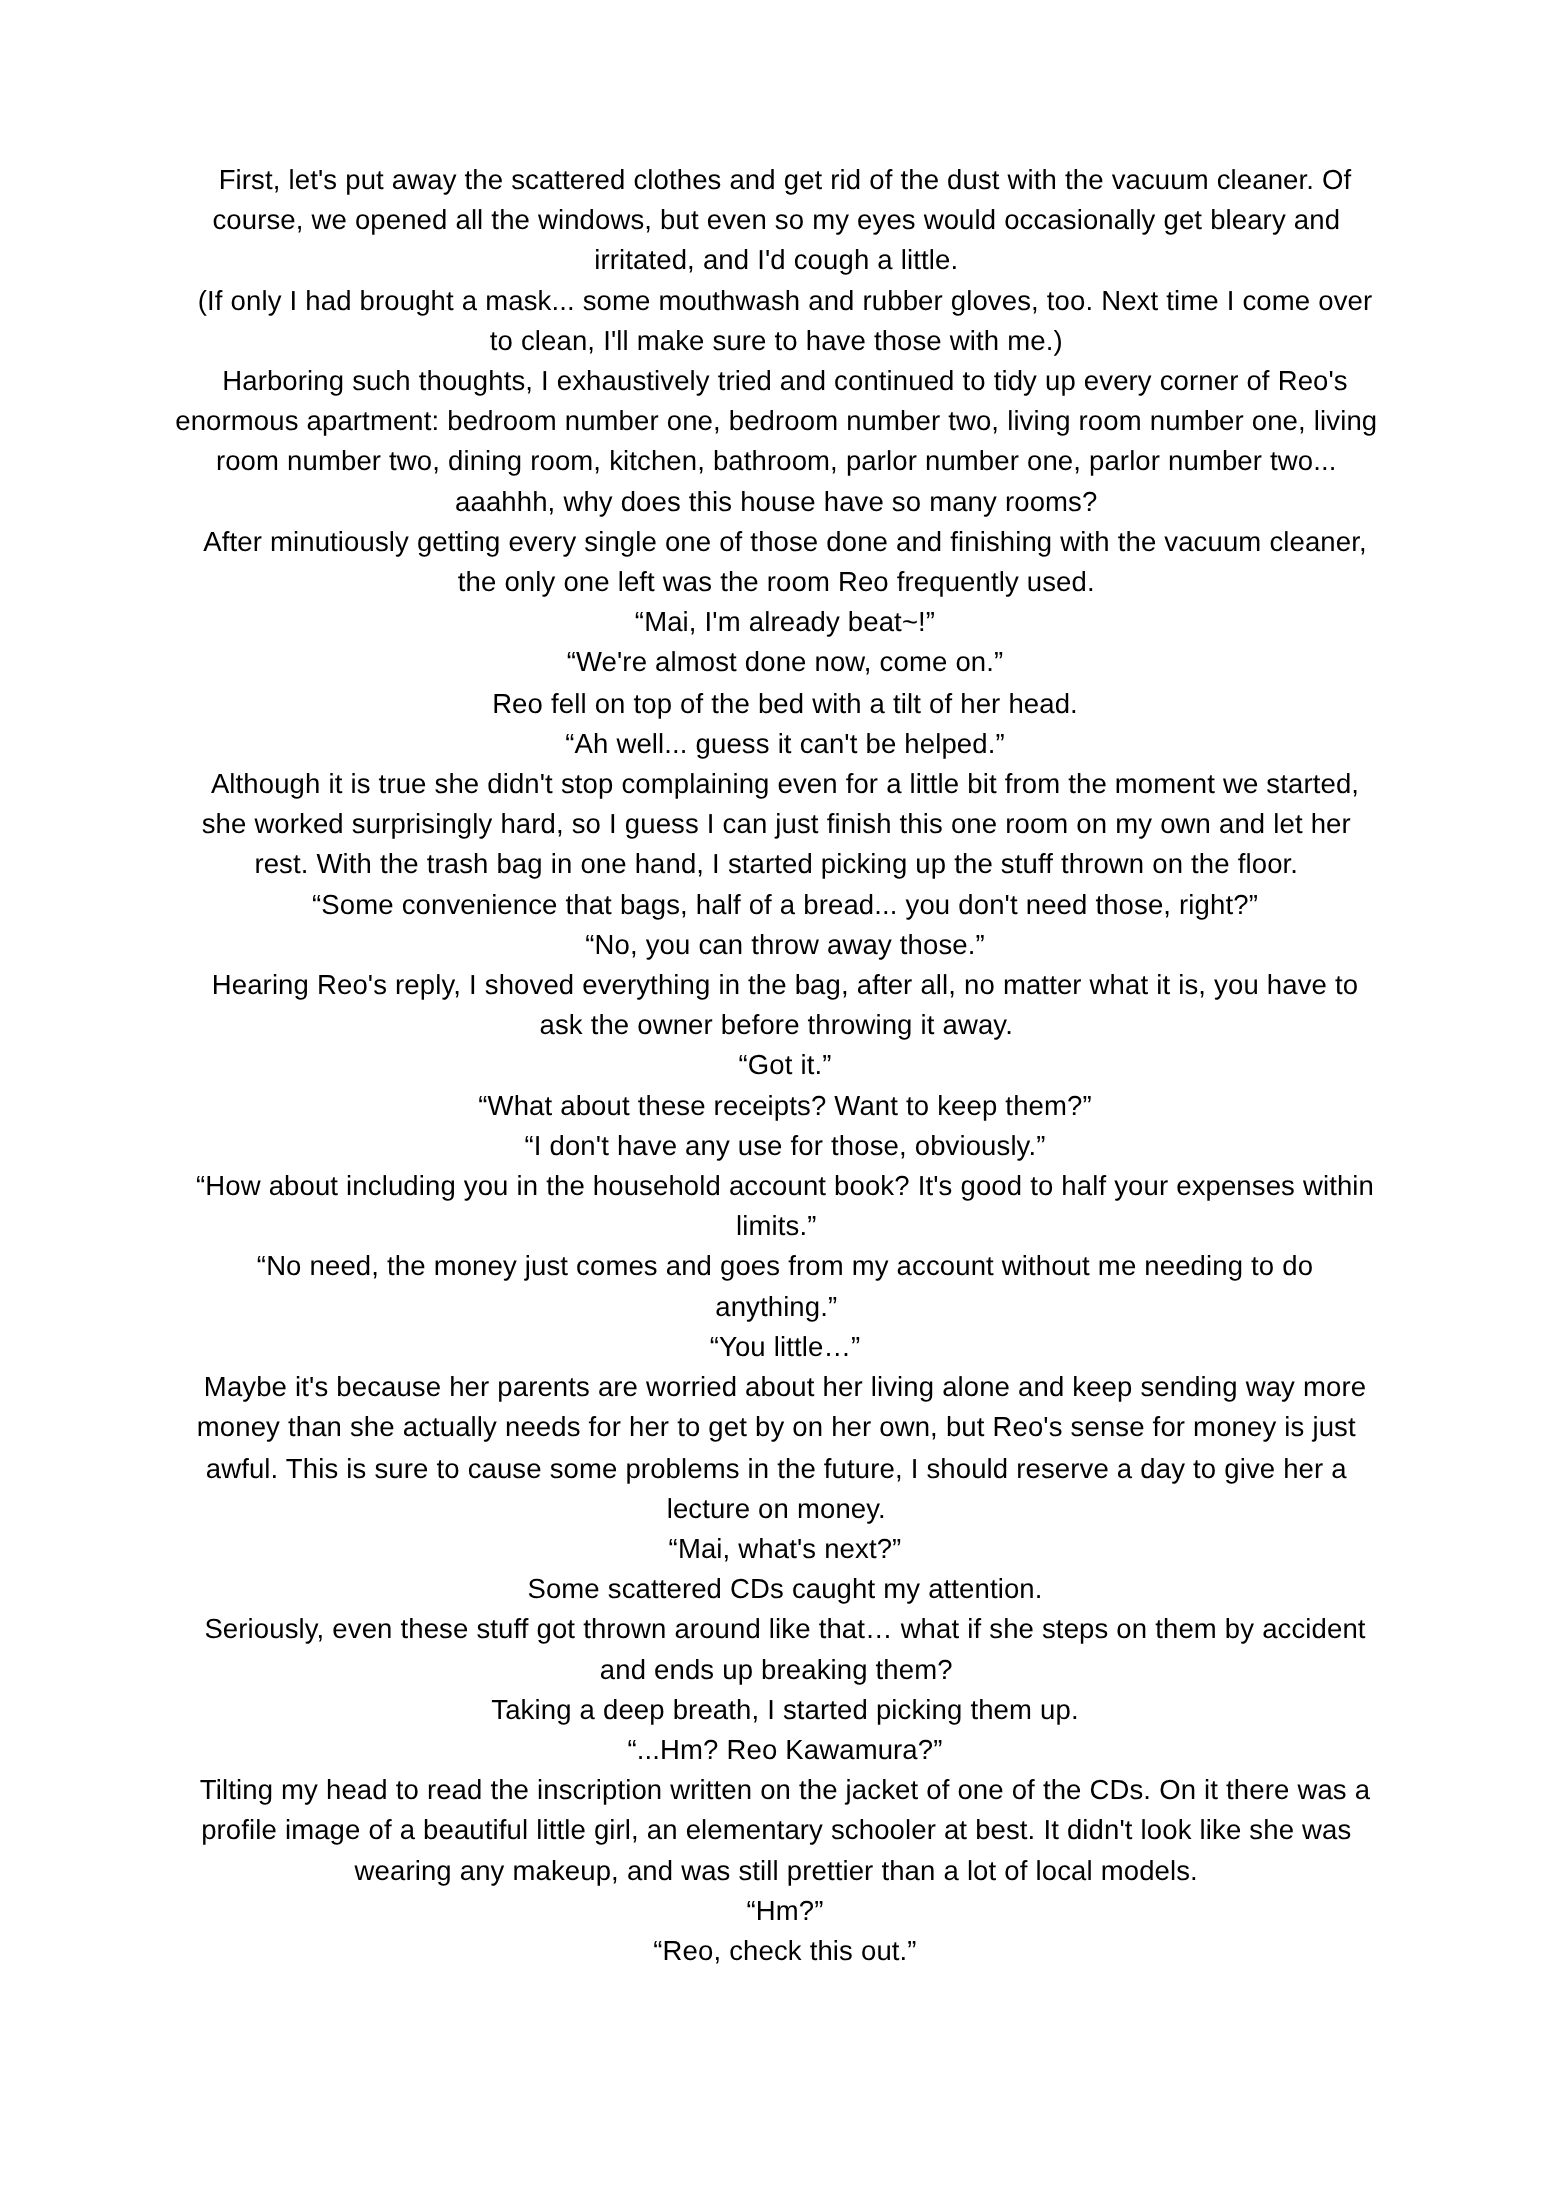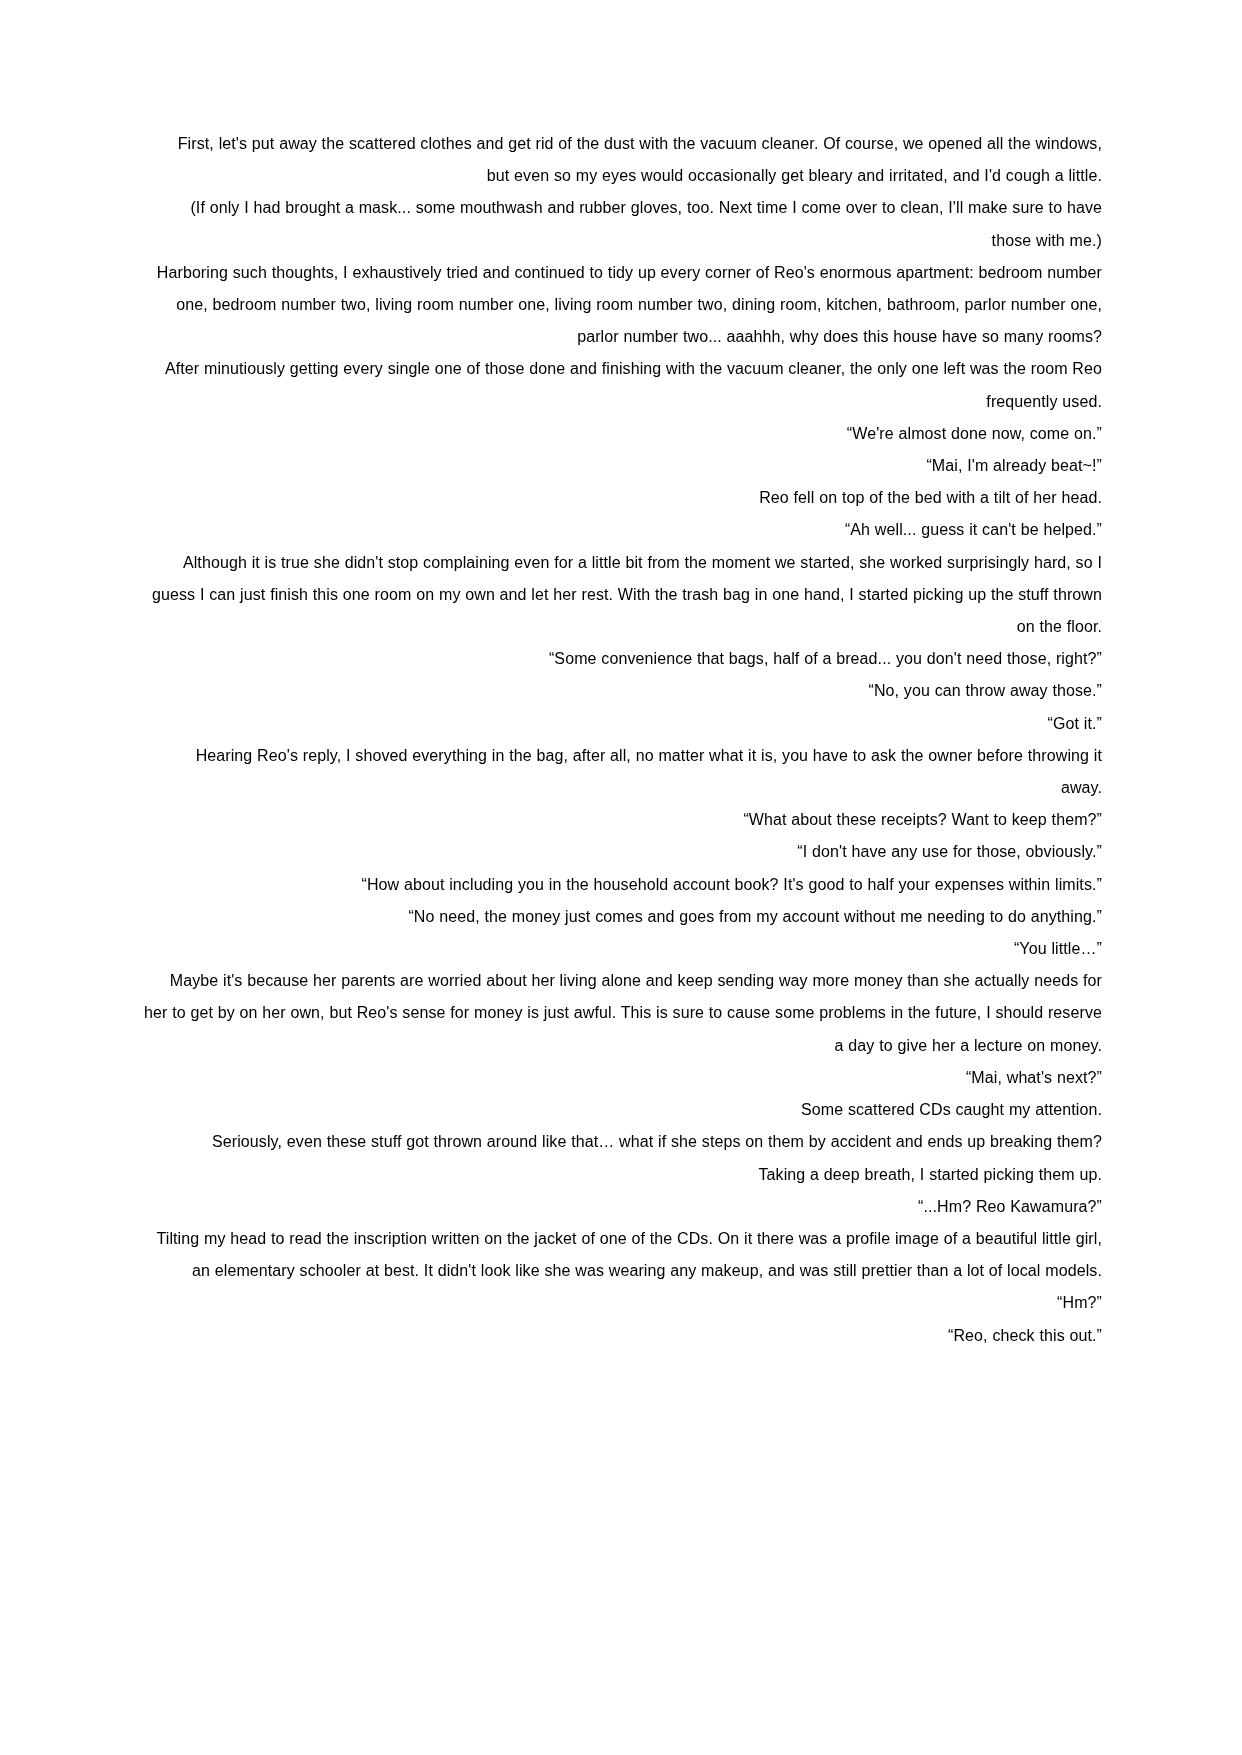--- a/index.html
+++ b/index.html
@@ -14,49 +14,49 @@
     color: #000000;
   }
   .page {
     box-sizing: border-box;
     width: 1242px;
     min-height: 1755px;
     padding: 128px 140px 60px 140px;
     background: #ffffff;
   }
   .body-text {
-    font-size: 16px;
+    font-size: 22px;
     line-height: 32.2px;
-    text-align: right;
+    text-align: center;
     letter-spacing: 0.1px;
     word-spacing: 0.2px;
   }
   .body-text p {
     margin: 0;
     text-indent: 14px;
   }
 </style>
 </head>
 <body>
 
 <div class="page">
   <div class="body-text">
     <p>First, let's put away the scattered clothes and get rid of the dust with the vacuum cleaner. Of course, we opened all the windows, but even so my eyes would occasionally get bleary and irritated, and I'd cough a little.</p>
     <p>(If only I had brought a mask... some mouthwash and rubber gloves, too. Next time I come over to clean, I'll make sure to have those with me.)</p>
     <p>Harboring such thoughts, I exhaustively tried and continued to tidy up every corner of Reo's enormous apartment: bedroom number one, bedroom number two, living room number one, living room number two, dining room, kitchen, bathroom, parlor number one, parlor number two... aaahhh, why does this house have so many rooms?</p>
     <p>After minutiously getting every single one of those done and finishing with the vacuum cleaner, the only one left was the room Reo frequently used.</p>
+    <p>“Mai, I'm already beat~!”</p>
     <p>“We're almost done now, come on.”</p>
-    <p>“Mai, I'm already beat~!”</p>
     <p>Reo fell on top of the bed with a tilt of her head.</p>
     <p>“Ah well... guess it can't be helped.”</p>
     <p>Although it is true she didn't stop complaining even for a little bit from the moment we started, she worked surprisingly hard, so I guess I can just finish this one room on my own and let her rest. With the trash bag in one hand, I started picking up the stuff thrown on the floor.</p>
     <p>“Some convenience that bags, half of a bread... you don't need those, right?”</p>
     <p>“No, you can throw away those.”</p>
+    <p>Hearing Reo's reply, I shoved everything in the bag, after all, no matter what it is, you have to ask the owner before throwing it away.</p>
     <p>“Got it.”</p>
-    <p>Hearing Reo's reply, I shoved everything in the bag, after all, no matter what it is, you have to ask the owner before throwing it away.</p>
     <p>“What about these receipts? Want to keep them?”</p>
     <p>“I don't have any use for those, obviously.”</p>
     <p>“How about including you in the household account book? It's good to half your expenses within limits.”</p>
     <p>“No need, the money just comes and goes from my account without me needing to do anything.”</p>
     <p>“You little…”</p>
     <p>Maybe it's because her parents are worried about her living alone and keep sending way more money than she actually needs for her to get by on her own, but Reo's sense for money is just awful. This is sure to cause some problems in the future, I should reserve a day to give her a lecture on money.</p>
     <p>“Mai, what's next?”</p>
     <p>Some scattered CDs caught my attention.</p>
     <p>Seriously, even these stuff got thrown around like that… what if she steps on them by accident and ends up breaking them?</p>
     <p>Taking a deep breath, I started picking them up.</p>

